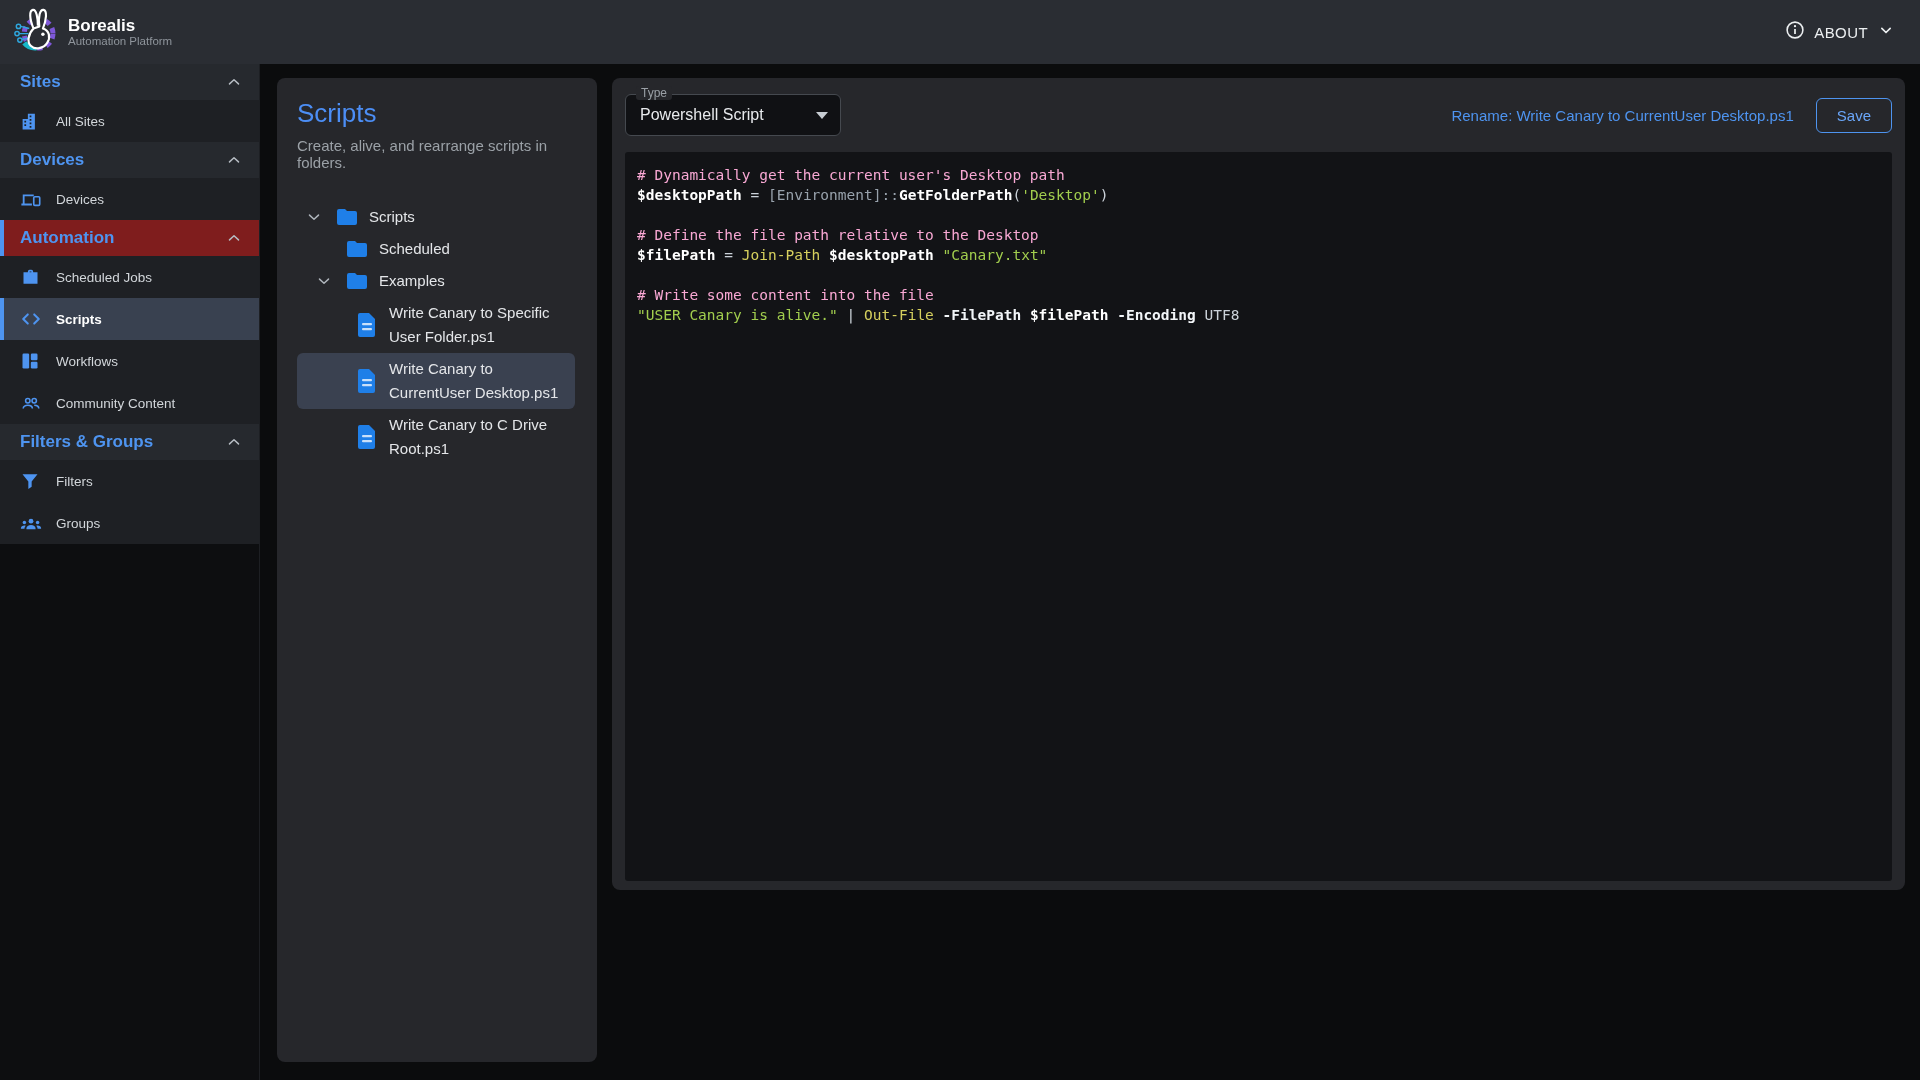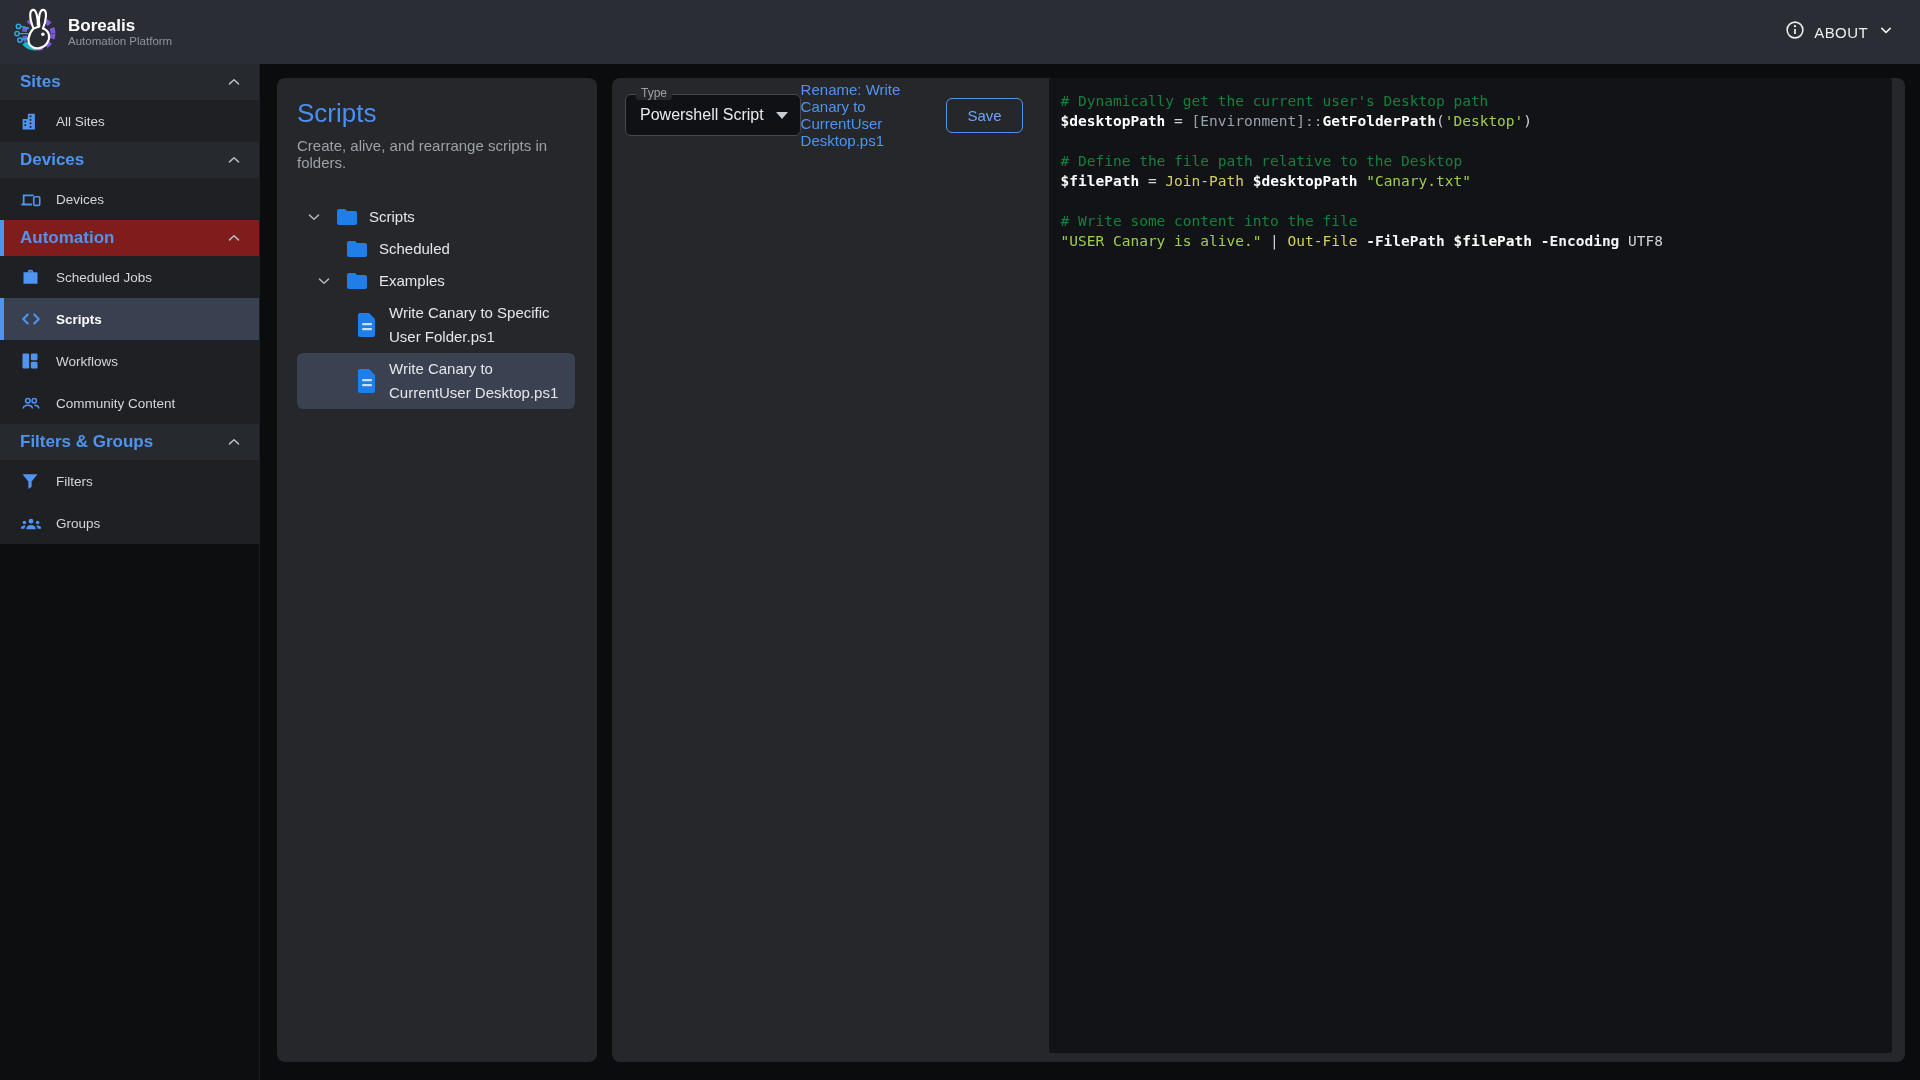--- a/index.html
+++ b/index.html
@@ -39,41 +39,41 @@
   .sp-subtitle{font-size:15px;color:#9ba1a7;margin-top:8px;}
   .tree{margin-top:30px;}
   .tree-row{display:flex;align-items:center;margin:0 2px 0 0;padding-top:4px;padding-bottom:4px;
             border-radius:6px;cursor:pointer;}
   .tree-row.folder{min-height:32px;}
   .tree-row.selected{background:#3a4150;}
   .tree-chevron{width:30px;display:flex;align-items:center;justify-content:flex-start;flex:0 0 30px;}
   .tree-icon{display:flex;align-items:center;margin-right:8px;flex:0 0 26px;}
   .tree-label{font-size:15px;color:#e4e6e9;line-height:24px;max-width:190px;}
 
-  .editor-panel{left:612px;width:1293px;height:984px;display:flex;flex-direction:row;}
+  .editor-panel{left:612px;width:1293px;height:812px;display:flex;flex-direction:column;}
   .toolbar{height:74px;display:flex;align-items:center;padding:0 13px;flex:0 0 74px;}
   .type-select{position:relative;width:216px;height:42px;background:#101114;
                border:1px solid #45494f;border-radius:6px;display:flex;align-items:center;
                padding:0 36px 0 14px;cursor:pointer;}
   .type-label{position:absolute;top:-9px;left:10px;font-size:12px;color:#9aa0a6;
               background:#26272b;padding:0 5px;border-radius:3px;}
   .type-value{font-size:16px;color:#e8eaed;white-space:nowrap;}
   .type-caret{position:absolute;right:12px;top:17px;width:0;height:0;
               border-left:6px solid transparent;border-right:6px solid transparent;
               border-top:7px solid #c7ccd2;}
   .toolbar-right{margin-left:auto;display:flex;align-items:center;gap:22px;}
   .rename-link{font-size:15px;color:#4e94f0;cursor:pointer;}
   .save-btn{background:transparent;border:1px solid #4e94f0;border-radius:6px;color:#6aa6f8;
             font-size:15px;font-family:"Liberation Sans",sans-serif;padding:8px 20px;cursor:pointer;}
 
   .code-editor{flex:1;margin:0 13px 9px 13px;background:#121316;border-radius:3px;
                padding:13px 12px;overflow:hidden;cursor:text;}
   .code-line{font-family:"DejaVu Sans Mono",monospace;font-size:14.5px;line-height:20px;
              white-space:pre;}
-  .tok-c{color:#15803d;margin-top:14px;}
+  .tok-c{color:#f9a8d4;margin-top:14px;}
   .tok-v{color:#ffffff;font-weight:700;margin-top:47px;}
   .tok-t{color:#98a2ac;}
   .tok-f{color:#ffffff;font-weight:700;}
   .tok-s{color:#a2ce4e;}
   .tok-y{color:#d6d05e;}
   .tok-d{color:#ccd3da;}
   .tok-p{color:#f2f5f8;font-weight:700;}
 </style>
 </head>
 <body>
@@ -284,20 +284,31 @@
           <span class="tree-chevron"></span>
           <span class="tree-icon">
             <svg width="24" height="26" viewBox="0 0 24 26">
               <path fill="#1f7fe8" d="M5 1h9l6 6v16a2 2 0 0 1-2 2H5a2 2 0 0 1-2-2V3a2 2 0 0 1 2-2z"></path>
               <rect x="7" y="11" width="10" height="2.2" rx="1" fill="#c9e0fa"></rect>
               <rect x="7" y="16" width="10" height="2.2" rx="1" fill="#c9e0fa"></rect>
             </svg>
           </span>
           <span class="tree-label">Write Canary to CurrentUser Desktop.ps1</span>
         </div>
+        <div class="tree-row file" style="padding-left: 28px;">
+          <span class="tree-chevron"></span>
+          <span class="tree-icon">
+            <svg width="24" height="26" viewBox="0 0 24 26">
+              <path fill="#1f7fe8" d="M5 1h9l6 6v16a2 2 0 0 1-2 2H5a2 2 0 0 1-2-2V3a2 2 0 0 1 2-2z"></path>
+              <rect x="7" y="11" width="10" height="2.2" rx="1" fill="#c9e0fa"></rect>
+              <rect x="7" y="16" width="10" height="2.2" rx="1" fill="#c9e0fa"></rect>
+            </svg>
+          </span>
+          <span class="tree-label">Write Canary to C Drive Root.ps1</span>
+        </div>
       </div>
   </div>
 
   <div class="panel editor-panel">
     <div class="toolbar">
       <div class="type-select">
         <span class="type-label">Type</span>
         <span class="type-value">Powershell Script</span>
         <span class="type-caret"></span>
       </div>

